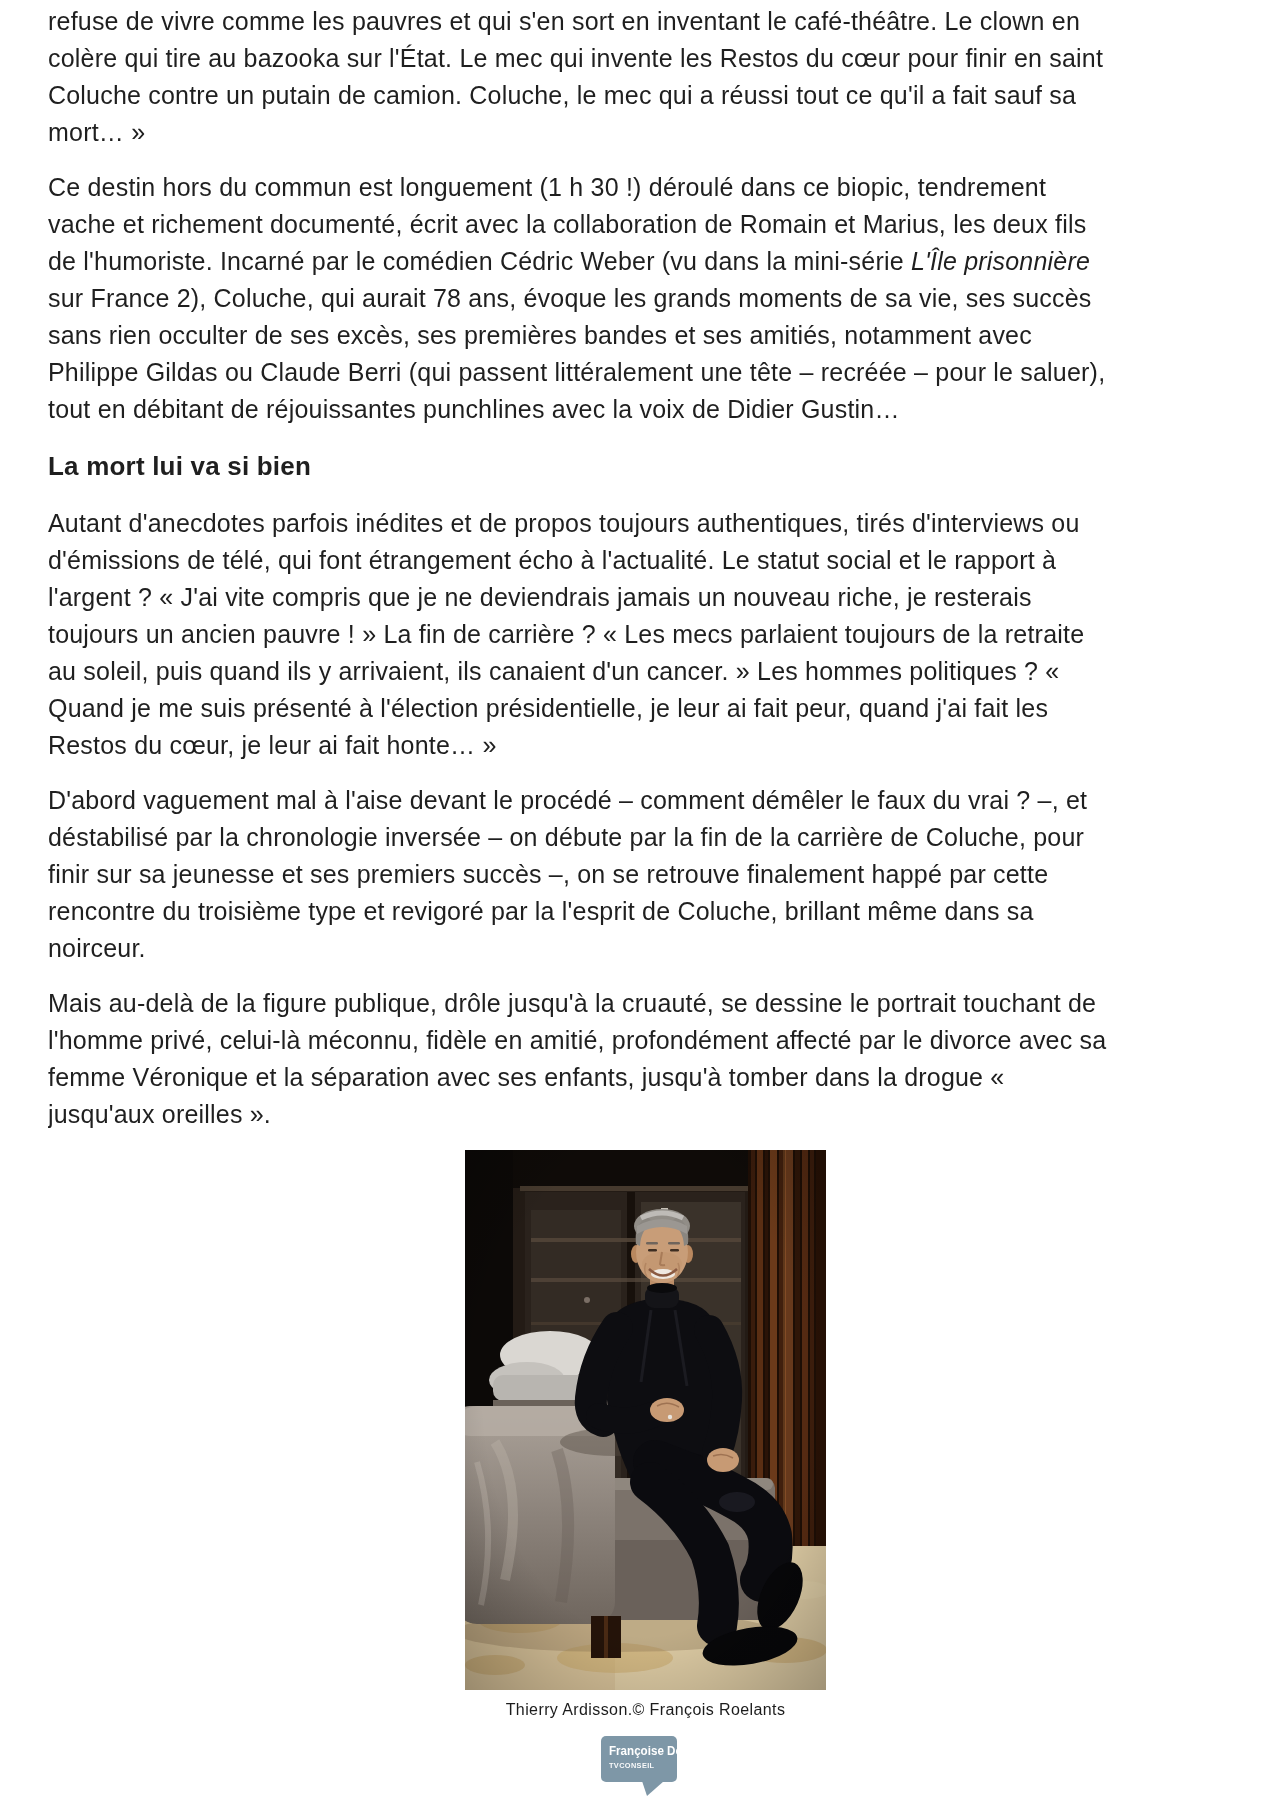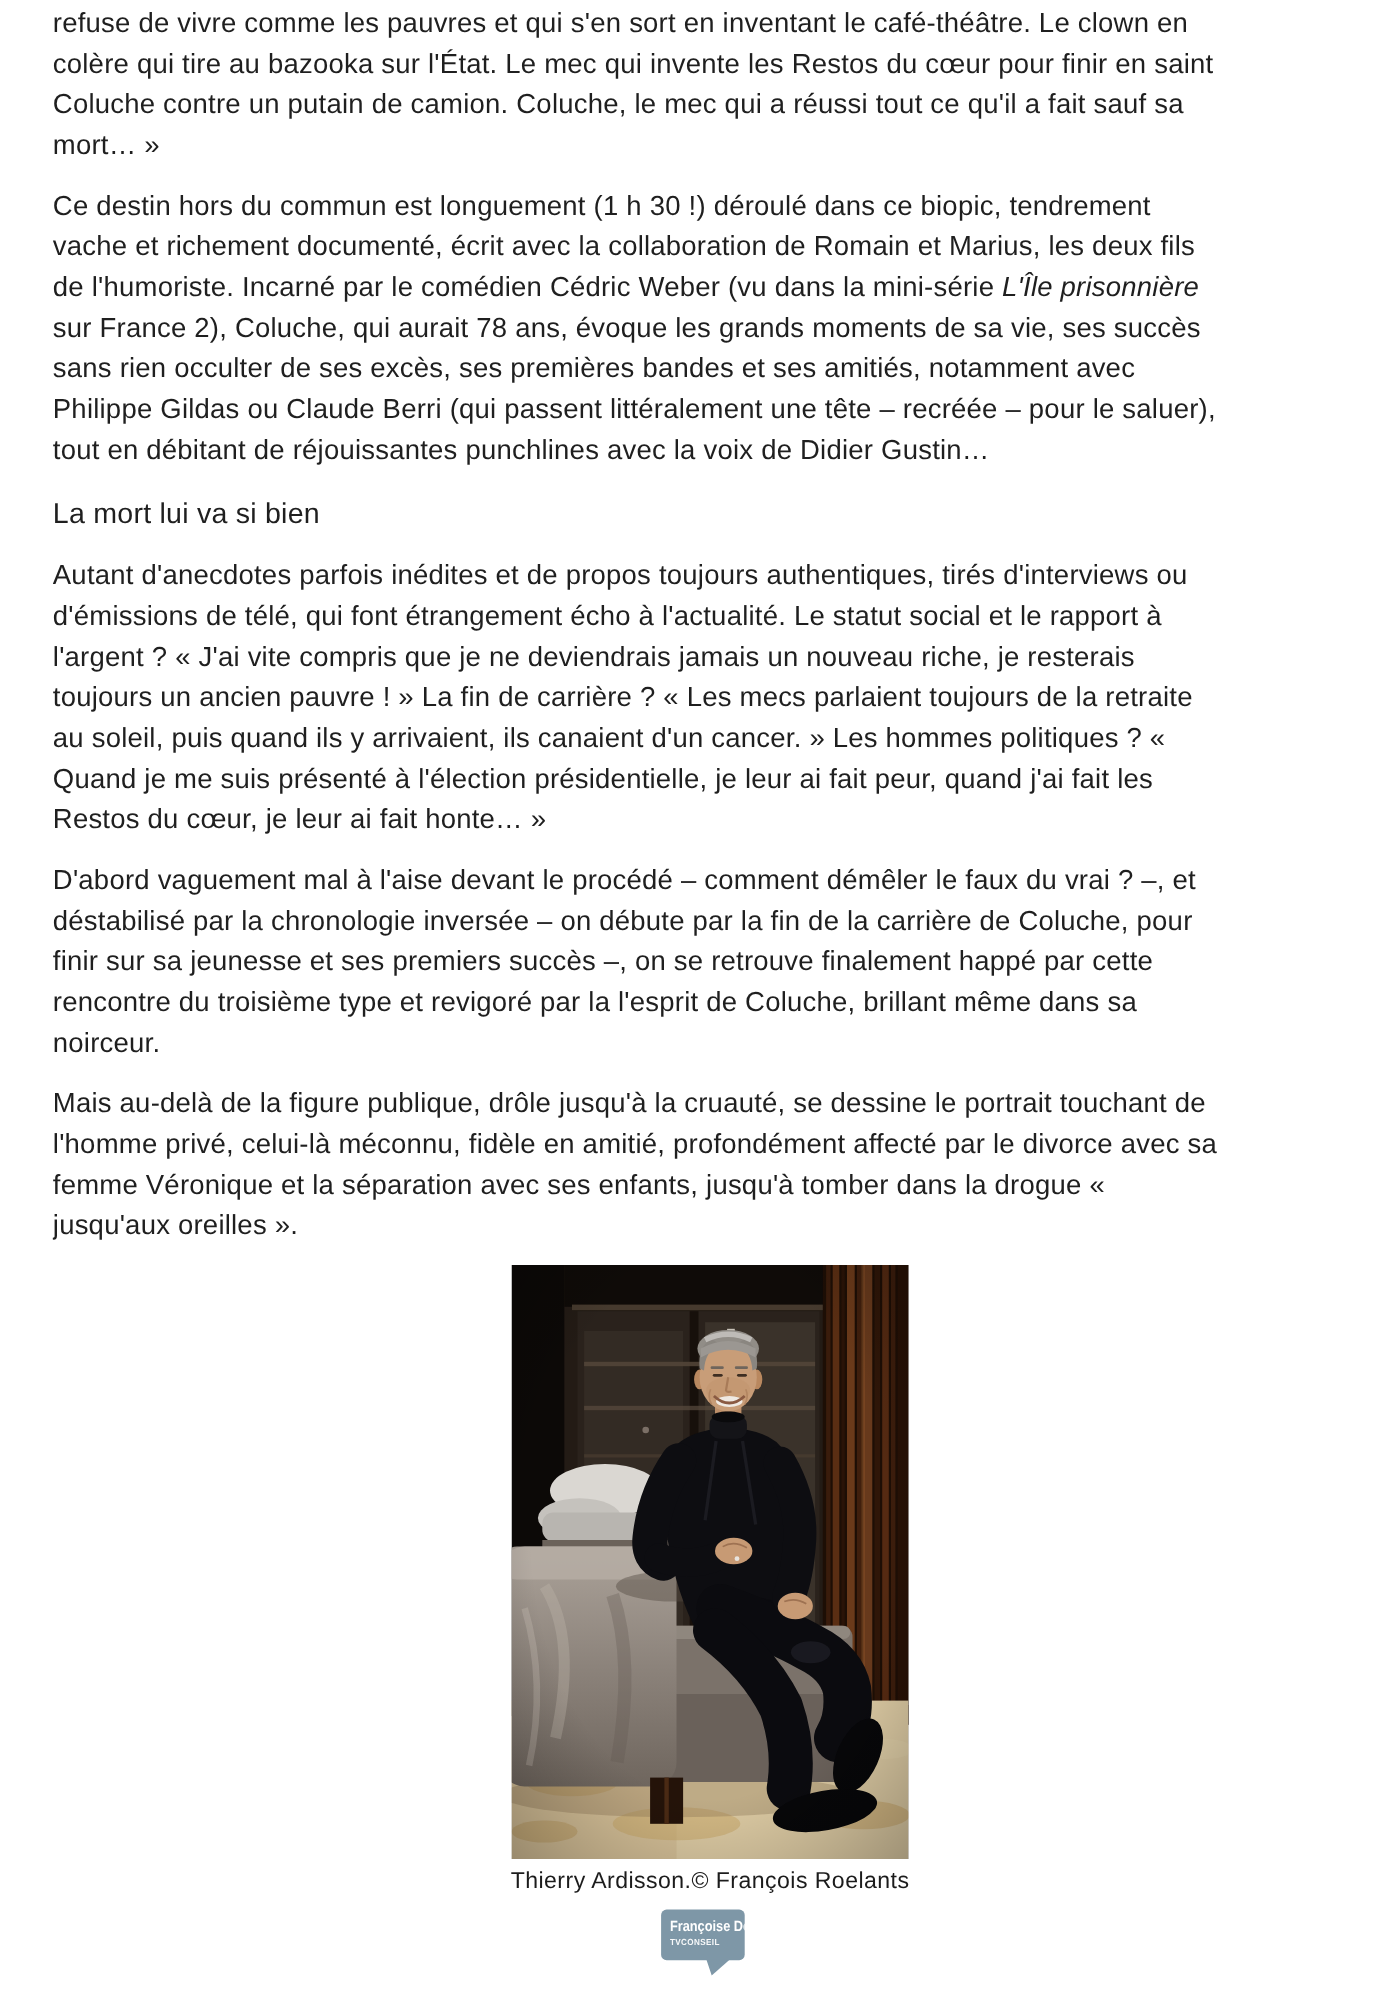--- a/index.html
+++ b/index.html
@@ -24,42 +24,42 @@
     font-size: 25px;
     line-height: 37px;
     letter-spacing: 0.2px;
   }
   .article p {
     margin: 0 0 18px 0;
   }
   .article h2 {
     font-size: 26px;
     line-height: 37px;
-    font-weight: normal;
+    font-weight: bold;
     margin: 20px 0 20px 0;
     letter-spacing: 0.2px;
   }
   .article em { font-style: italic; }
 
   figure.portrait {
     margin: 0 0 0 465px;
     width: 361px;
   }
   .photo-frame {
     width: 361px;
     height: 540px;
     overflow: hidden;
   }
   .photo-frame svg { display: block; }
   figcaption {
     width: 481px;
     margin-left: -60px;
     margin-top: 7px;
     text-align: center;
-    font-size: 21px;
+    font-size: 16px;
     line-height: 26px;
     letter-spacing: 0.4px;
     color: #1c1c1c;
   }
 
   .logo-wrap {
     width: 90px;
     margin: 13px 0 0 601px;
   }
   .logo-bubble {

